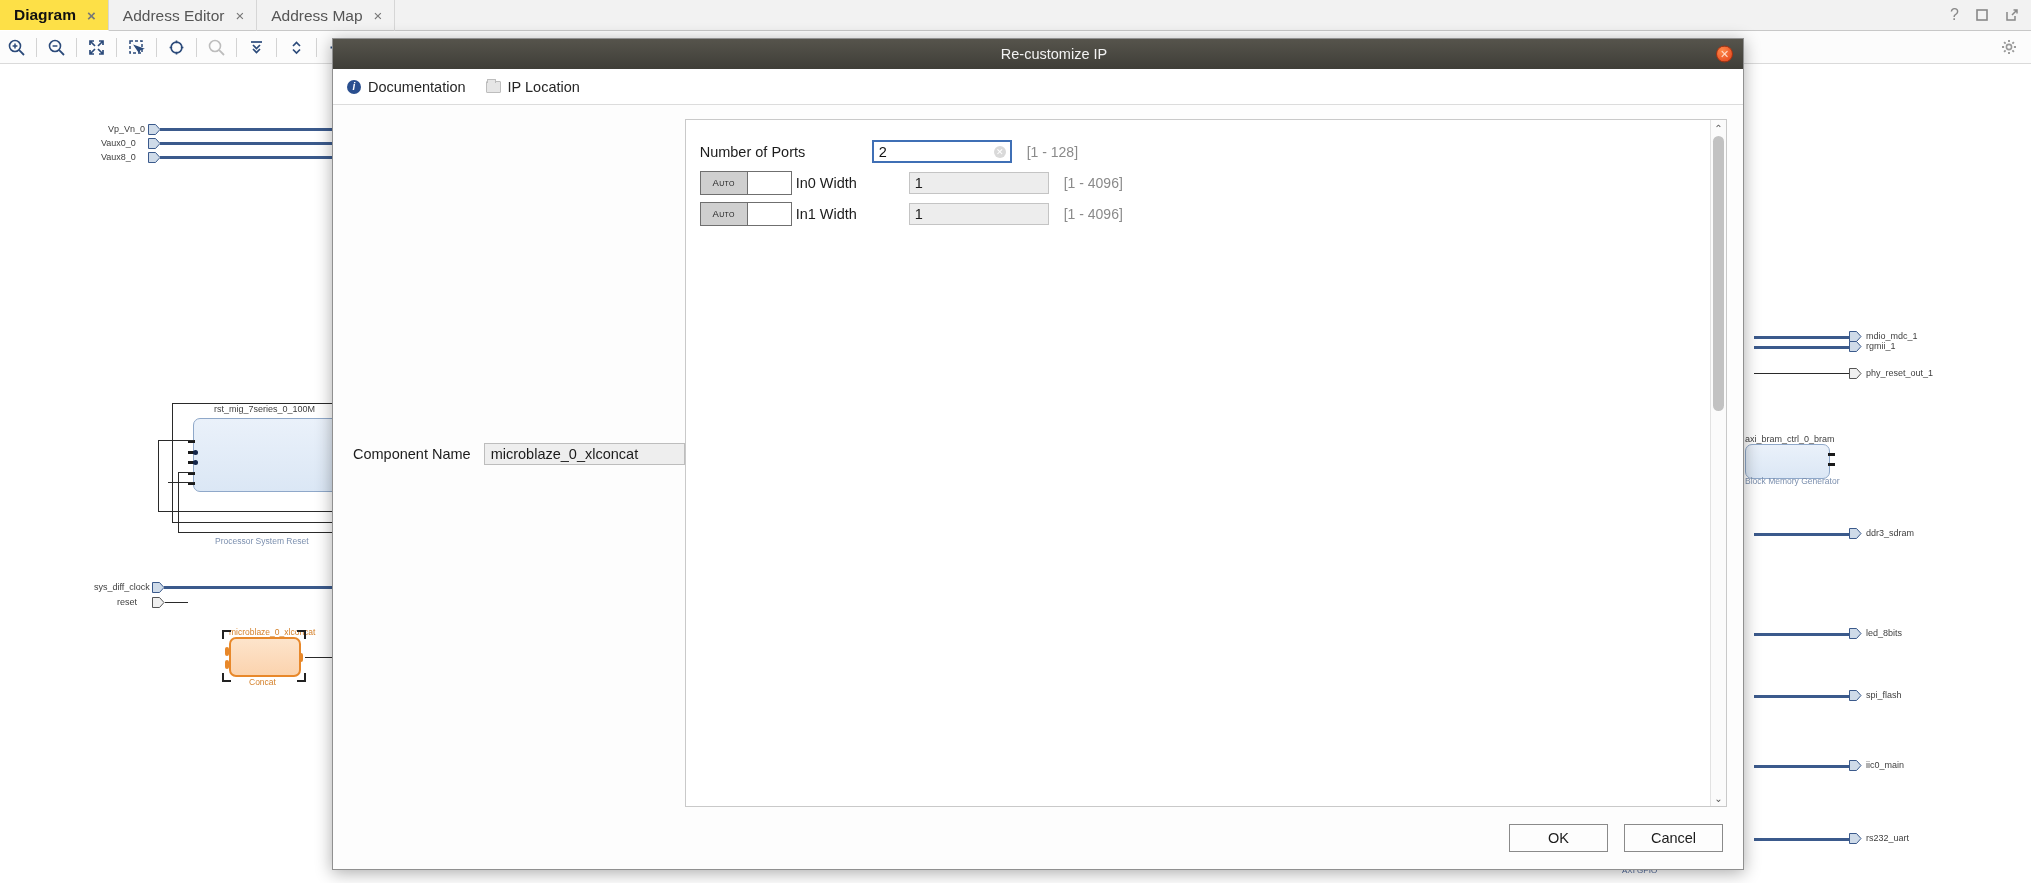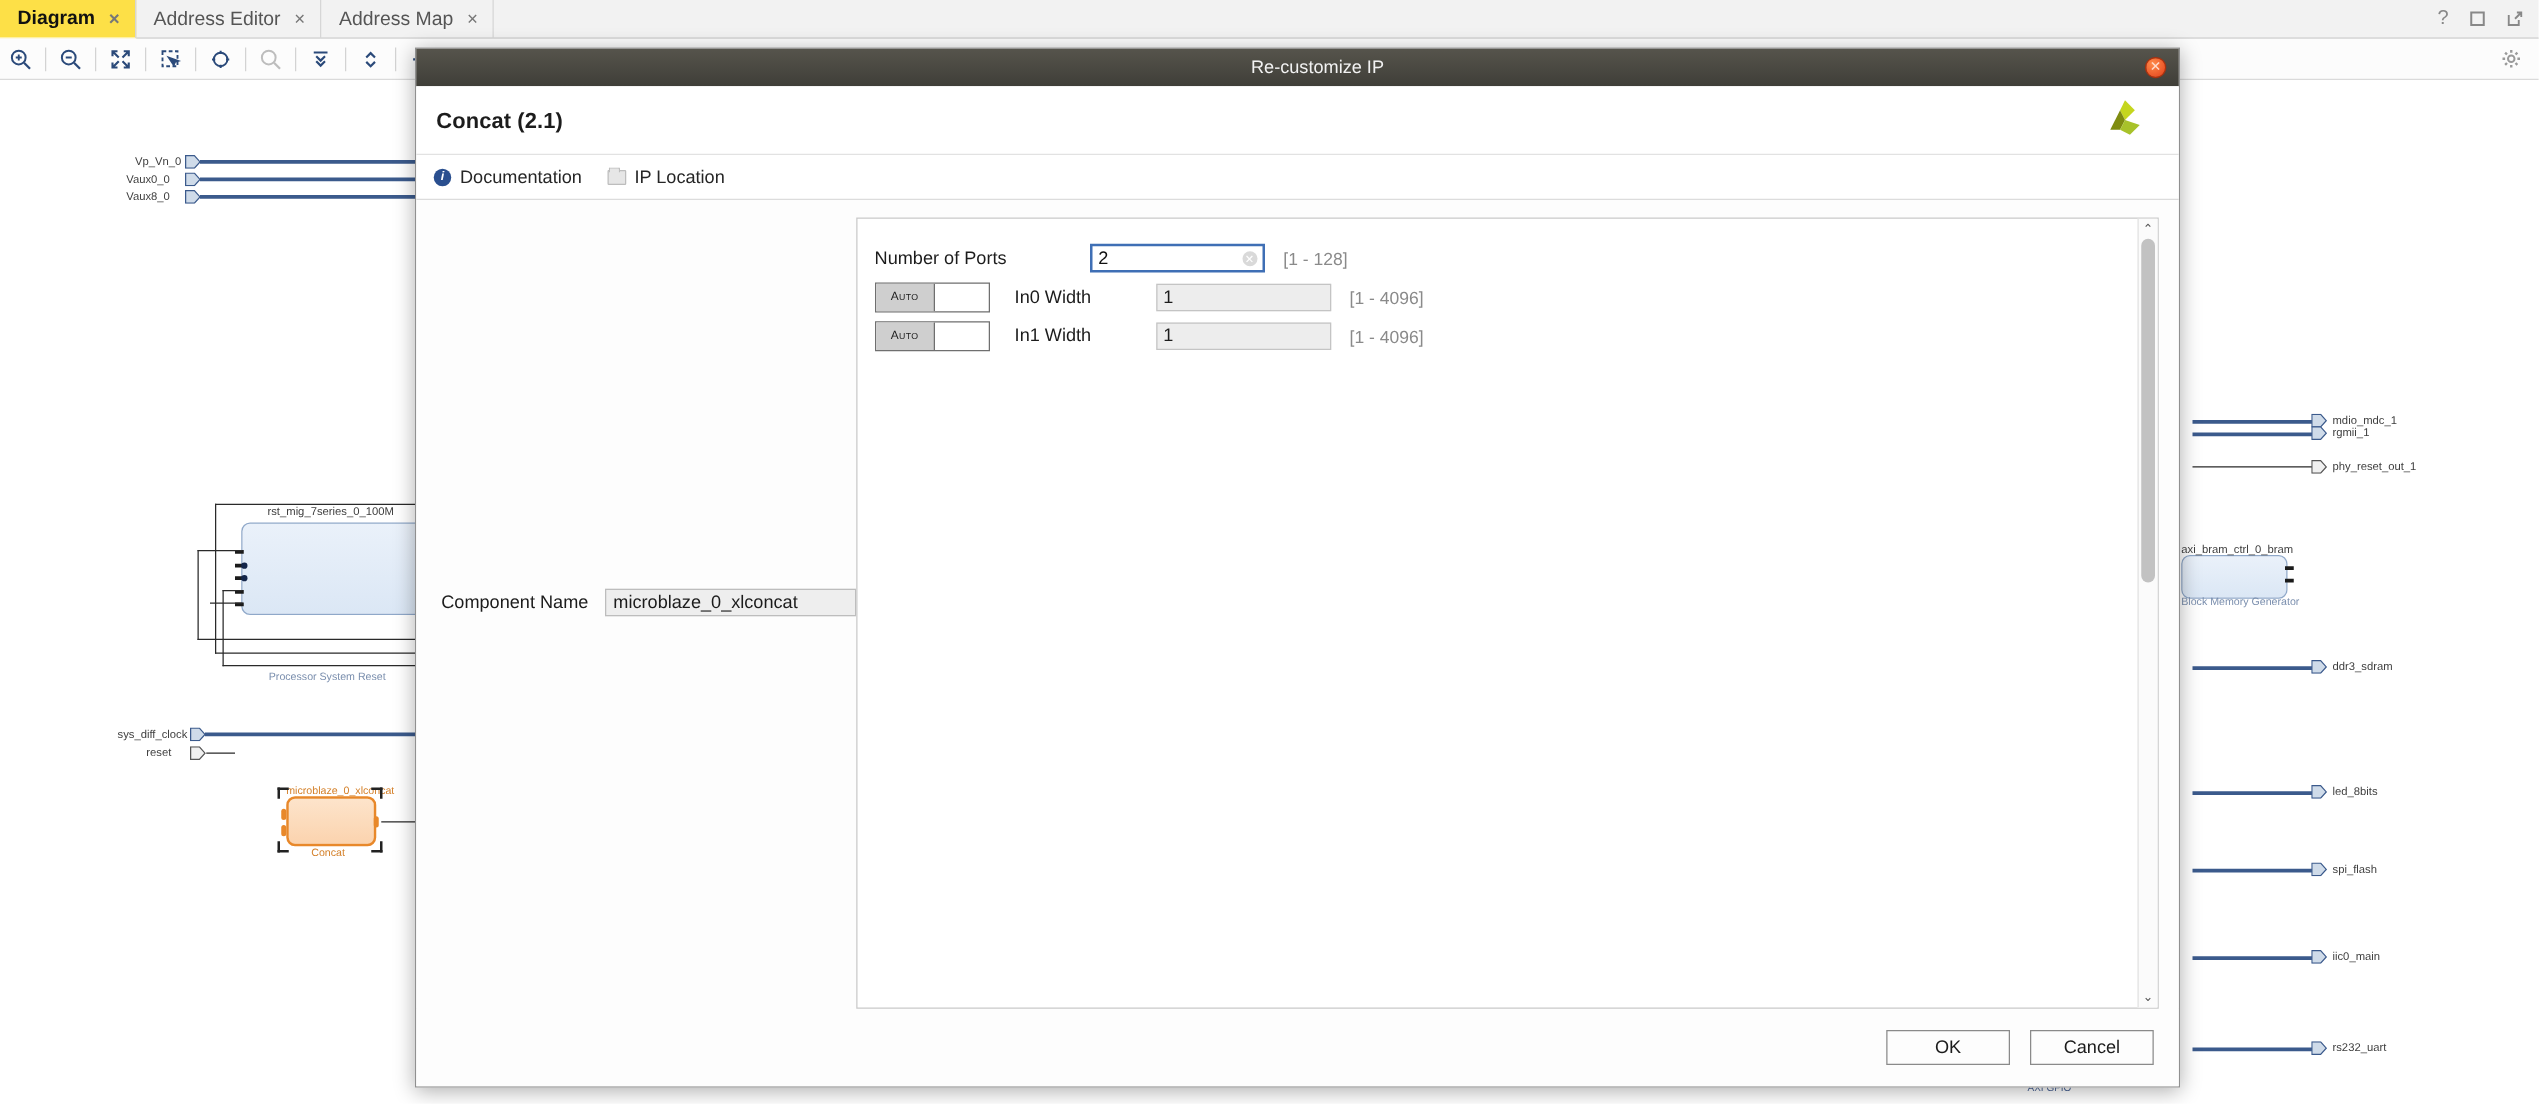--- a/index.html
+++ b/index.html
@@ -122,21 +122,21 @@
   .params-box {
     flex:1; border:1px solid #c9c9c9; background:#fff;
     display:flex; min-height:0; position:relative;
   }
   .params-inner { flex:1; padding:16px 0 0 14px; overflow:hidden; }
   .prow { display:flex; align-items:center; height:31px; }
   .prow-lbl { font-size:14.5px; color:#1c1c1c; }
   .p-numports-lbl { width:172px; }
   .auto-toggle {
     width:92px; height:24px; border:1.5px solid #6f6f6f; background:#fff;
-    display:flex; align-items:flex-end; flex:0 0 92px; margin-right:20px;
+    display:flex; align-items:flex-end; flex:0 0 92px; margin-right:4px;
   }
   .auto-pill {
     width:47px; height:100%; background:#cfcfcf; border-right:1.5px solid #6f6f6f;
     display:flex; align-items:center; justify-content:center;
     font-size:9.5px; font-variant:small-caps; letter-spacing:.3px; color:#1c1c1c;
   }
   .width-lbl { width:113px; font-size:14.5px; color:#1c1c1c; }
   .inp-focus {
     width:140px; height:23px; border:2px solid #3f6fb5; background:#fff;
     font-size:14.5px; color:#111; padding:0 5px; font-family:inherit;
@@ -413,28 +413,20 @@
     <div class="axigpio-lbl" style="left:1622px;top:802px;">AXI GPIO</div>
   </div>
 
   <div class="dialog">
 
     <div class="dlg-title">
       <span>Re-customize IP</span>
       <span class="dlg-close">✕</span>
     </div>
 
-    <div class="dlg-head">
-      <h1>Concat (2.1)</h1>
-      <svg class="logo" viewBox="0 0 64 64">
-        <path d="M32 8 L44 20 L32 32 L26 20 Z" fill="#c5d61e"></path>
-        <path d="M14 44 L26 20 L32 32 L26 44 Z" fill="#7f8c10"></path>
-        <path d="M32 32 L50 38 L38 50 L26 44 Z" fill="#a8c22a"></path>
-      </svg>
-    </div>
 
     <div class="dlg-links">
       <div class="dlg-link">
         <span class="info-ico">i</span>
         <span>Documentation</span>
       </div>
       <div class="dlg-link">
         <span class="folder-ico"></span>
         <span>IP Location</span>
       </div>

